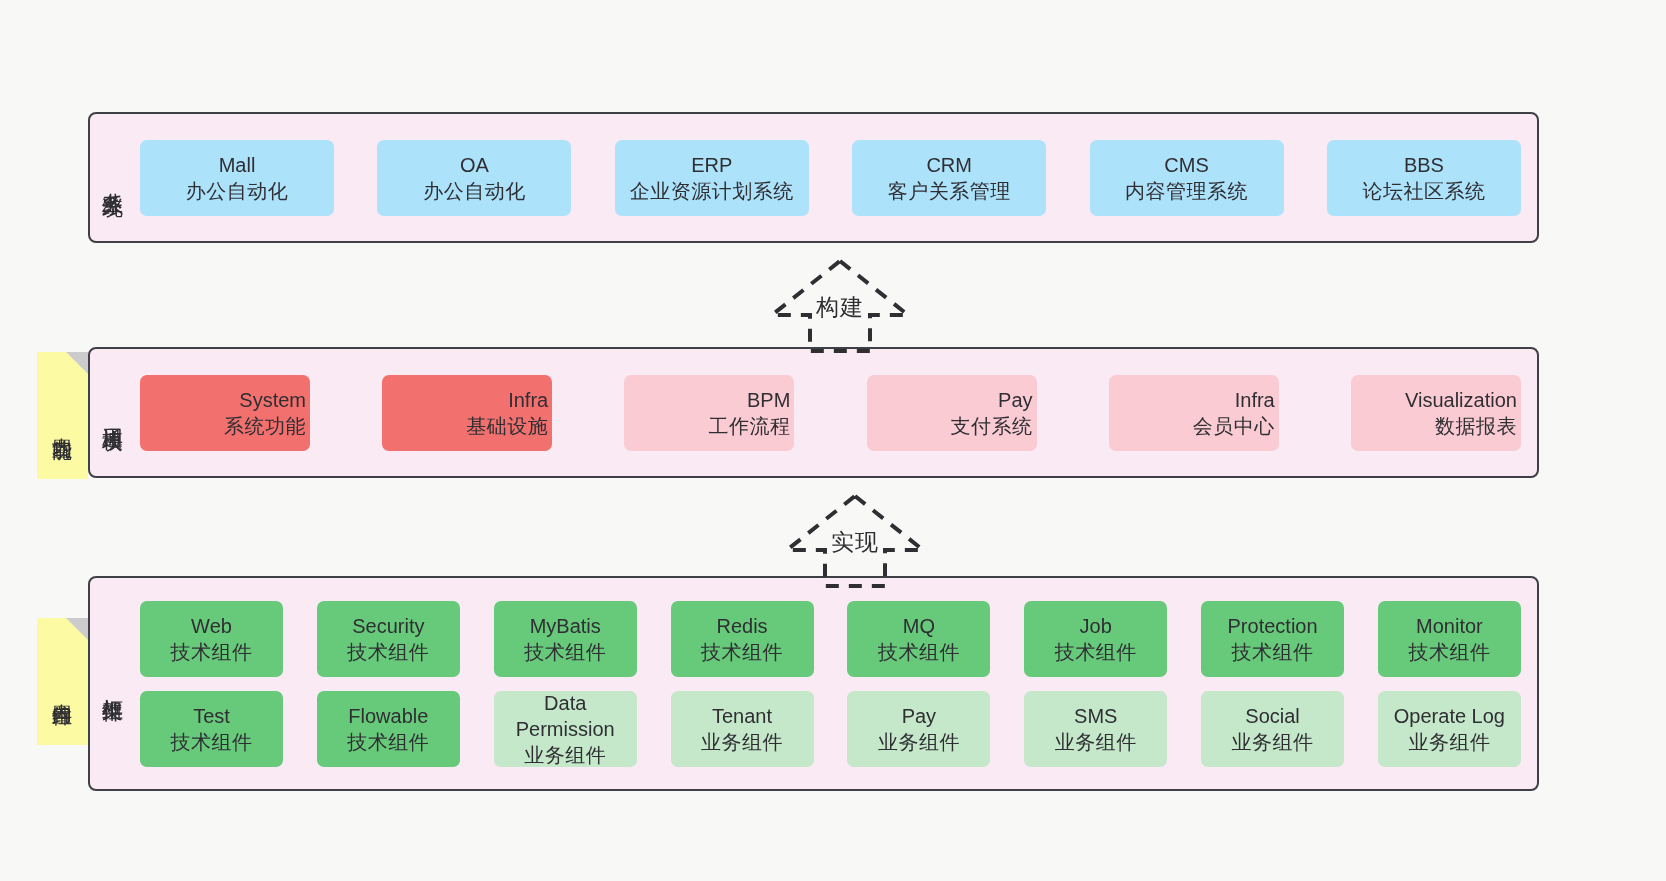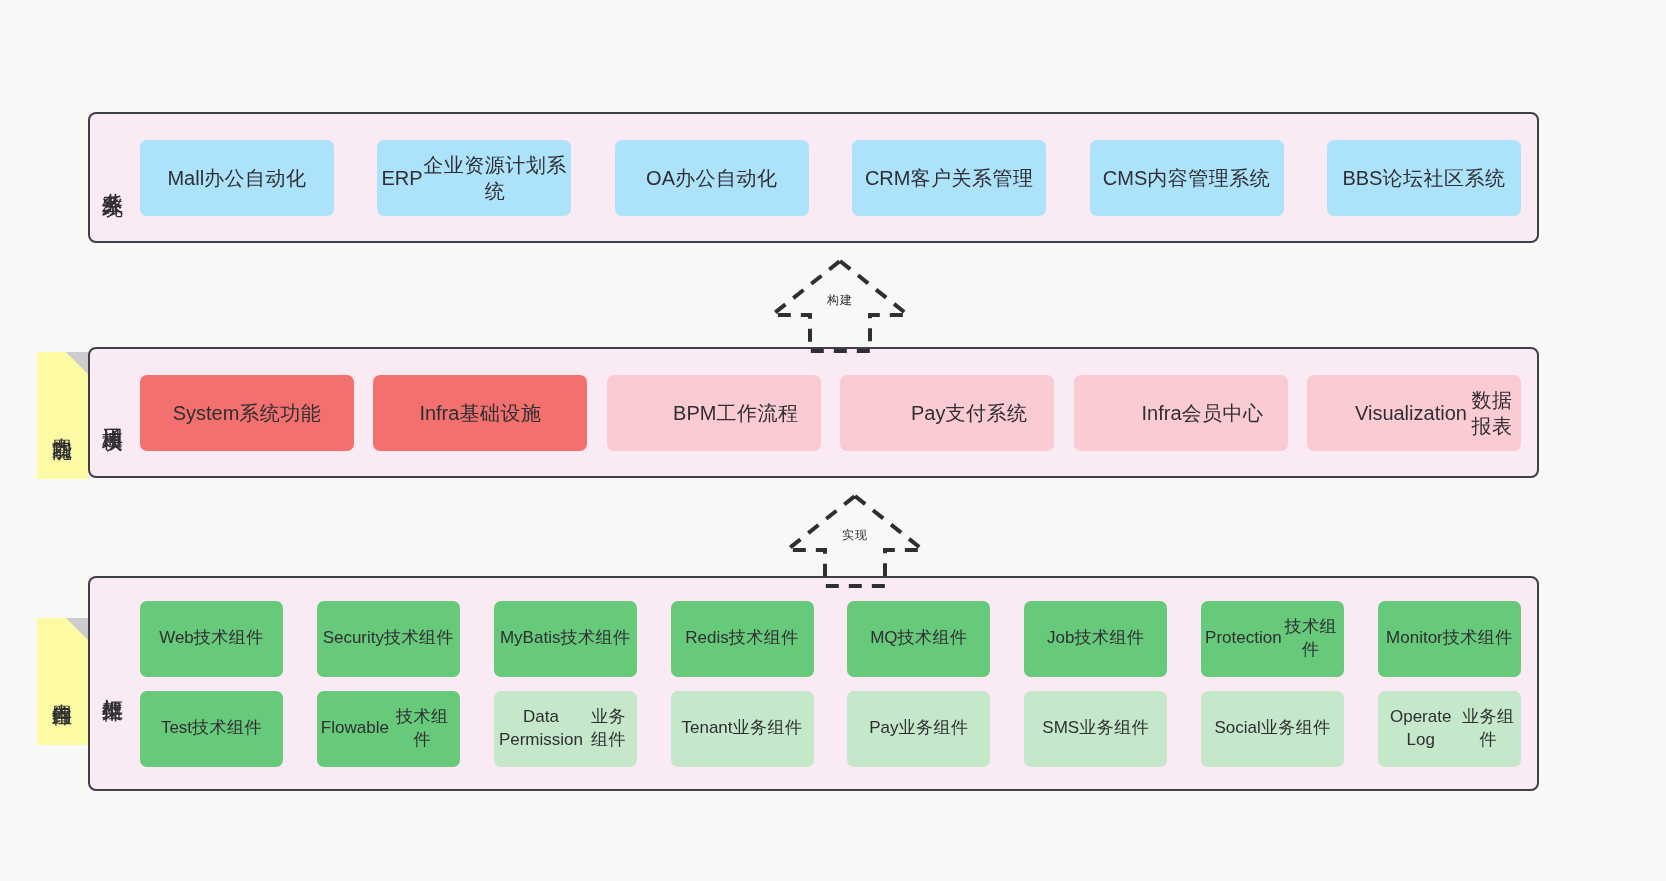--- a/index.html
+++ b/index.html
@@ -64,21 +64,21 @@
     display: flex;
     flex-direction: row;
     gap: 0;
     justify-content: space-between;
   }
 
   .cell {
     box-sizing: border-box;
     border-radius: 7px;
     display: flex;
-    flex-direction: row;
+    flex-direction: column;
     align-items: center;
     justify-content: center;
     text-align: center;
     font-size: 20px;
     line-height: 1.30;
     color: #2f2f33;
     padding: 6px 4px;
     user-select: none;
   }
   .cell .en { display: block; white-space: normal; }
@@ -98,38 +98,39 @@
   }
 
   
   #band-modules {
     left: 88px;
     top: 347px;
     width: 1451px;
     height: 131px;
   }
   #band-modules .cell {
-    width: 214px;
+    width: 170px;
     height: 76px;
+    align-items: flex-end;
   }
   .c-red   { background: #f2706e; }
   .c-pink  { background: #fbcbd4; padding-left: 48px; }
 
   
   #band-framework {
     left: 88px;
     top: 576px;
     width: 1451px;
     height: 215px;
   }
   #band-framework .band-body { gap: 14px; }
   #band-framework .cell {
     width: 143px;
     height: 76px;
-    font-size: 17px;
+    font-size: 20px;
     justify-content: center;
   }
   .c-green  { background: #67c97a; }
   .c-lgreen { background: #c4e8c9; }
 
   
   .note {
     position: absolute;
     width: 51px;
     background: #fcfaa2;
@@ -166,47 +167,47 @@
     z-index: 2;
   }
   #arrow-build    { left: 760px; top: 255px; }
   #arrow-implement{ left: 775px; top: 490px; }
   .arrow-wrap svg { display: block; width: 160px; height: 100px; }
   .arrow-label {
     position: absolute;
     left: 0; right: 0;
     top: 37px;
     text-align: center;
-    font-size: 12px;
+    font-size: 23px;
     color: #2f2f33;
     letter-spacing: 1px;
     user-select: none;
     pointer-events: none;
   }
 </style>
 </head>
 <body>
 
 <div class="canvas">
 
   <div class="band" id="band-business">
     <div class="band-title">业务系统</div>
     <div class="band-body">
       <div class="row">
         <div class="cell">
           <span class="en">Mall</span>
           <span class="cn">办公自动化</span>
         </div>
         <div class="cell">
+          <span class="en">OA</span>
+          <span class="cn">办公自动化</span>
+        </div>
+        <div class="cell">
           <span class="en">ERP</span>
           <span class="cn">企业资源计划系统</span>
-        </div>
-        <div class="cell">
-          <span class="en">OA</span>
-          <span class="cn">办公自动化</span>
         </div>
         <div class="cell">
           <span class="en">CRM</span>
           <span class="cn">客户关系管理</span>
         </div>
         <div class="cell">
           <span class="en">CMS</span>
           <span class="cn">内容管理系统</span>
         </div>
         <div class="cell">

